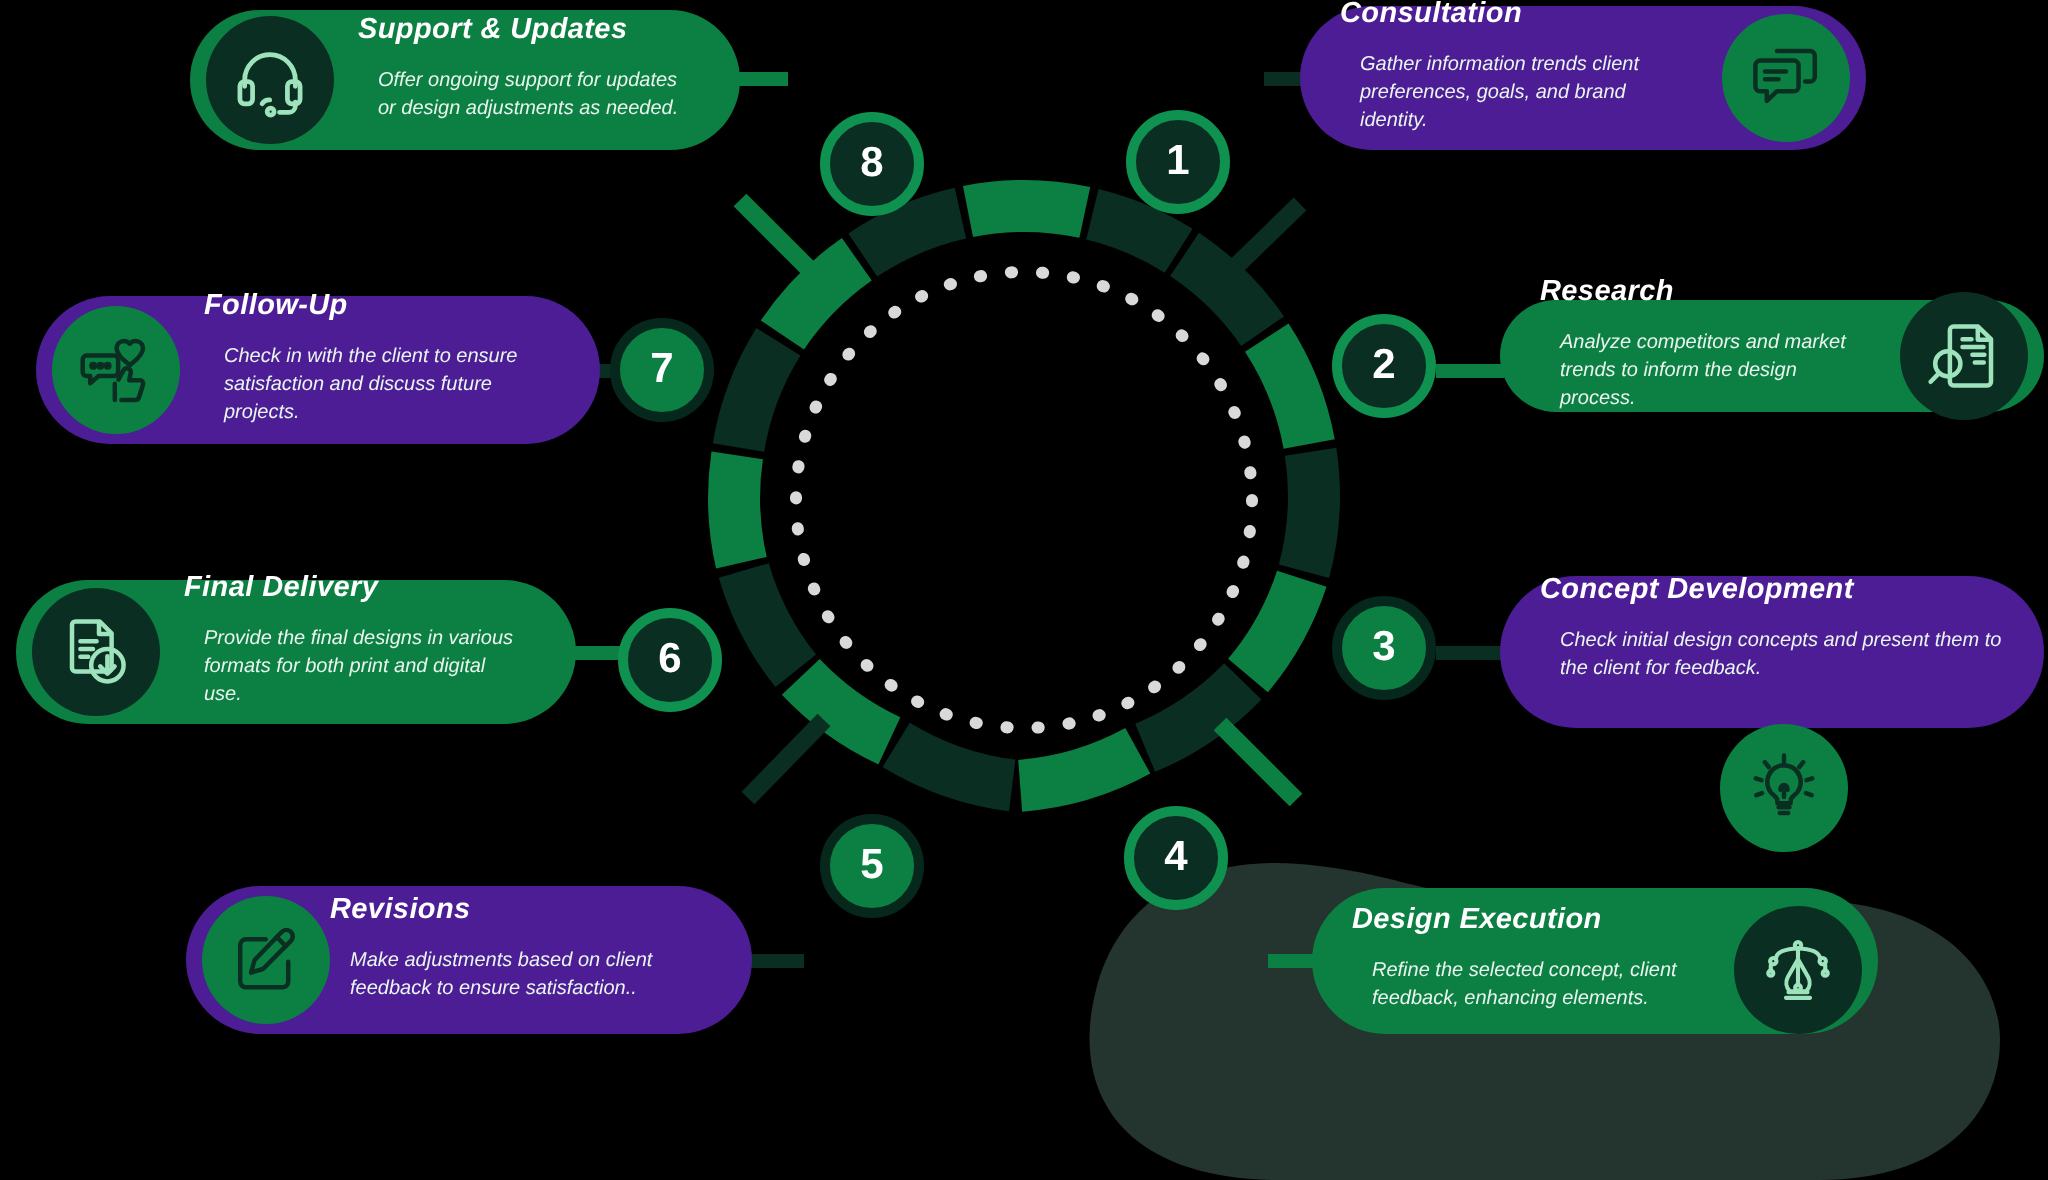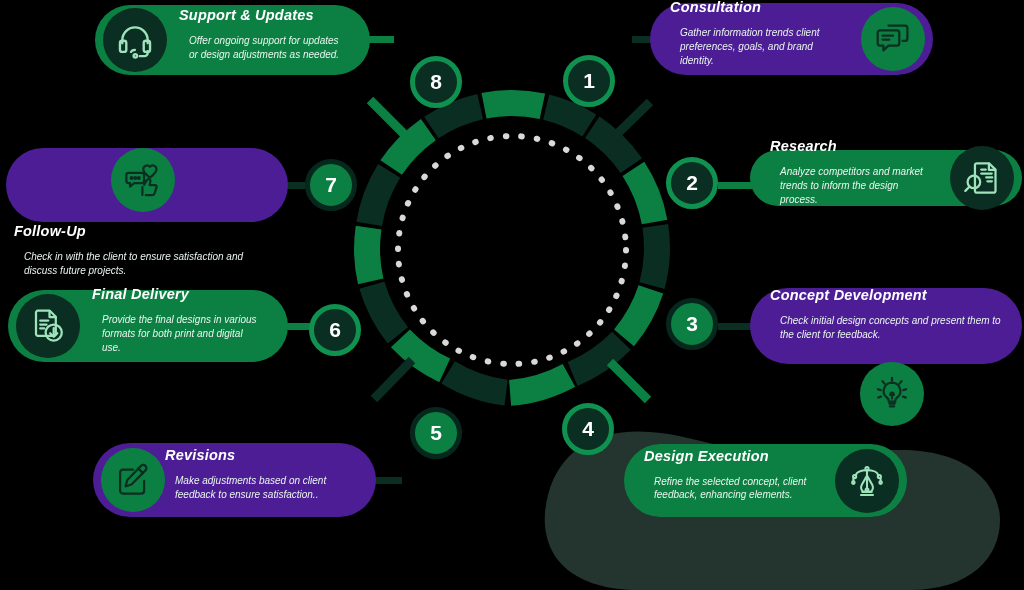--- a/index.html
+++ b/index.html
@@ -193,21 +193,21 @@
         <path d="M5 9.8h7M5 12.4h4.5"></path>
       </svg>
     </div>
     <div class="card-text">
       <p class="card-title">Consultation</p>
       <p class="card-desc">Gather information trends client preferences, goals, and brand identity.</p>
     </div>
   </div>
   <div class="connector" style="left:632px; top:36px; width:26px; height:7px;"></div>
 
-  <div class="card dark icon-left" style="left:6px; top:148px; width:282px; height:74px; padding:0 16px 0 8px; gap:12px;flex-direction:column;">
+  <div class="card dark icon-left" style="left:18px; top:148px; width:282px; height:74px; padding:0 16px 0 8px; gap:12px;">
     <div class="icon-circle">
       <svg width="36" height="36" viewBox="0 0 24 24" fill="none" stroke-width="1.5" stroke-linecap="round" stroke-linejoin="round">
         <path d="M2.2 7.2h9.2a1.3 1.3 0 0 1 1.3 1.3v4.2a1.3 1.3 0 0 1-1.3 1.3H6.2l-2.8 2.4v-2.4H2.2A1.3 1.3 0 0 1 .9 12.7V8.5a1.3 1.3 0 0 1 1.3-1.3z"></path>
         <circle cx="4.4" cy="10.6" r="0.6" fill="currentColor"></circle>
         <circle cx="6.8" cy="10.6" r="0.6" fill="currentColor"></circle>
         <circle cx="9.2" cy="10.6" r="0.6" fill="currentColor"></circle>
         <path d="M16.6 3.2c1.6-1.7 4.4-.7 4.4 1.6 0 2.3-3.2 4.6-4.4 5.6-1.2-1-4.4-3.3-4.4-5.6 0-2.3 2.8-3.3 4.4-1.6z"></path>
         <path d="M11.6 16.6v5.4M13.8 22h4.6a1.4 1.4 0 0 0 1.3-1l1.3-4.1a1.1 1.1 0 0 0-1.1-1.5h-3.5l.5-2.4a1.3 1.3 0 0 0-2.4-.9l-1.7 3.1"></path>
       </svg>
     </div>
@@ -276,21 +276,21 @@
         <path d="M15.6 4.4l3 3"></path>
       </svg>
     </div>
     <div class="card-text">
       <p class="card-title">Revisions</p>
       <p class="card-desc">Make adjustments based on client feedback to ensure satisfaction..</p>
     </div>
   </div>
   <div class="connector" style="left:374px; top:477px; width:28px; height:7px;"></div>
 
-  <div class="card light icon-right" style="left:624px; top:444px; width:283px; height:73px; padding:0 8px 0 20px; gap:2px;">
+  <div class="card light icon-right" style="left:656px; top:444px; width:283px; height:73px; padding:0 8px 0 20px; gap:2px;align-items:flex-end;">
     <div class="icon-circle">
       <svg width="38" height="38" viewBox="0 0 24 24" fill="none" stroke-width="1.3" stroke-linecap="round" stroke-linejoin="round">
         <path d="M12 8.6 8.8 14.2a3.8 3.8 0 0 0 .6 4.5h5.2a3.8 3.8 0 0 0 .6-4.5z"></path>
         <path d="M12 10.6v6.2"></path>
         <circle cx="12" cy="17.6" r="0.9"></circle>
         <path d="M9 19h6M8.2 20.8h7.6"></path>
         <path d="M12 8.6V5.2"></path>
         <path d="M5 8.6C5 6.4 8.1 5.2 12 5.2s7 1.2 7 3.4"></path>
         <circle cx="12" cy="4.2" r="1"></circle>
         <circle cx="4.2" cy="9.2" r="1"></circle>

